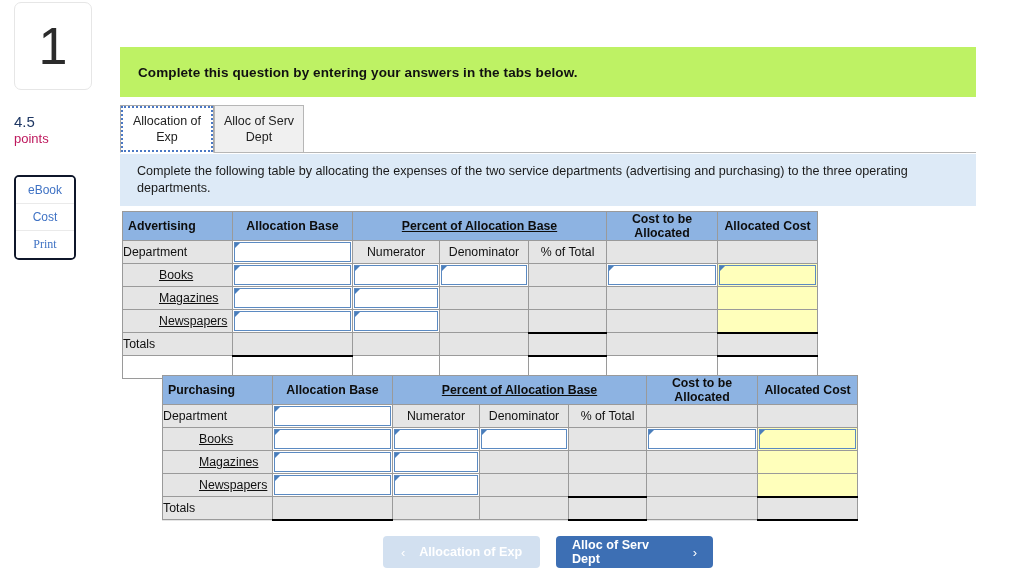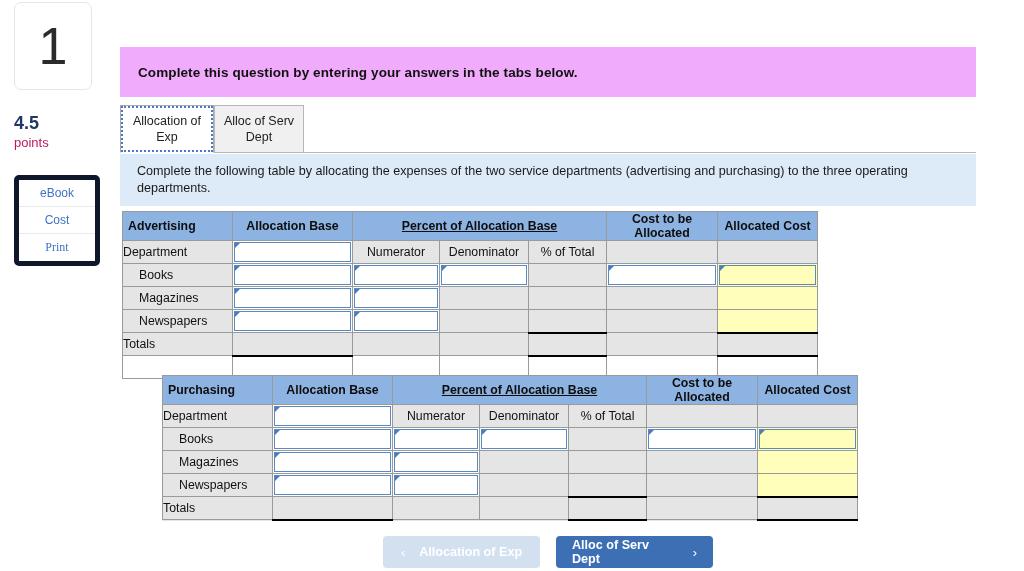--- a/index.html
+++ b/index.html
@@ -17,45 +17,45 @@
   .qnum-box {
     position: absolute; left: 14px; top: 2px;
     width: 78px; height: 88px;
     border: 1px solid #e6e6e6; border-radius: 7px;
     background: #fff;
     display: flex; align-items: center; justify-content: center;
   }
   .qnum { font-size: 52px; font-weight: 400; color: #2b2b2b; line-height: 1; }
 
   .points-wrap { position: absolute; left: 14px; top: 113px; width: 90px; }
-  .points-val { font-size: 18px; color: #1f3864; font-weight: 700; line-height: 1.2; }
+  .points-val { font-size: 15px; color: #1f3864; font-weight: 400; line-height: 1.2; }
   .points-lbl { font-size: 13px; color: #be185d; line-height: 1.3; }
 
   .tools {
     position: absolute; left: 14px; top: 175px;
-    width: 86px;
-    border: 5px solid #0f172a; border-radius: 5px;
+    width: 62px;
+    border: 2px solid #0f172a; border-radius: 5px;
     background: #fff; overflow: hidden;
   }
   .tool-btn {
     height: 27px; line-height: 27px;
     text-align: center;
     font-size: 12px; color: #3f72c4;
     border-bottom: 1px solid #eaeaea;
     cursor: pointer; background: #fff;
   }
   .tool-btn:last-child { border-bottom: none; font-family: Liberation Serif, serif; }
 
   
   .main { position: absolute; left: 120px; top: 0; width: 904px; height: 571px; }
 
   .qbanner {
     position: absolute; left: 0; top: 47px;
     width: 856px; height: 50px;
-    background: #f0abfc;
+    background: #bef264;
     display: flex; align-items: center;
   }
   .qbanner-text {
     font-size: 13.5px; font-weight: bold; color: #111;
     padding-left: 18px; letter-spacing: 0.1px;
   }
 
   
   .tabstrip {
     position: absolute; left: 0; top: 105px;
@@ -132,21 +132,21 @@
     font-size: 12.3px;
     height: 31px;
     text-align: center;
     line-height: 1.15;
     border: 1px solid #7f7f7f;
   }
   thead th.left { text-align: left; padding-left: 5px; }
   thead th u { text-decoration: underline; }
 
   td.lbl { padding-left: 5px; text-align: left; }
-  td.lbl.indent { padding-left: 16px; }
+  td.lbl.indent { padding-left: 36px; text-decoration: underline; }
 
   
   td.inp {
     background: #ffffff;
     position: relative;
   }
   td.inp .field {
     position: absolute;
     left: 1px; right: 1px; top: 1px; bottom: 1px;
     border: 1.5px solid #5b8ac2;

